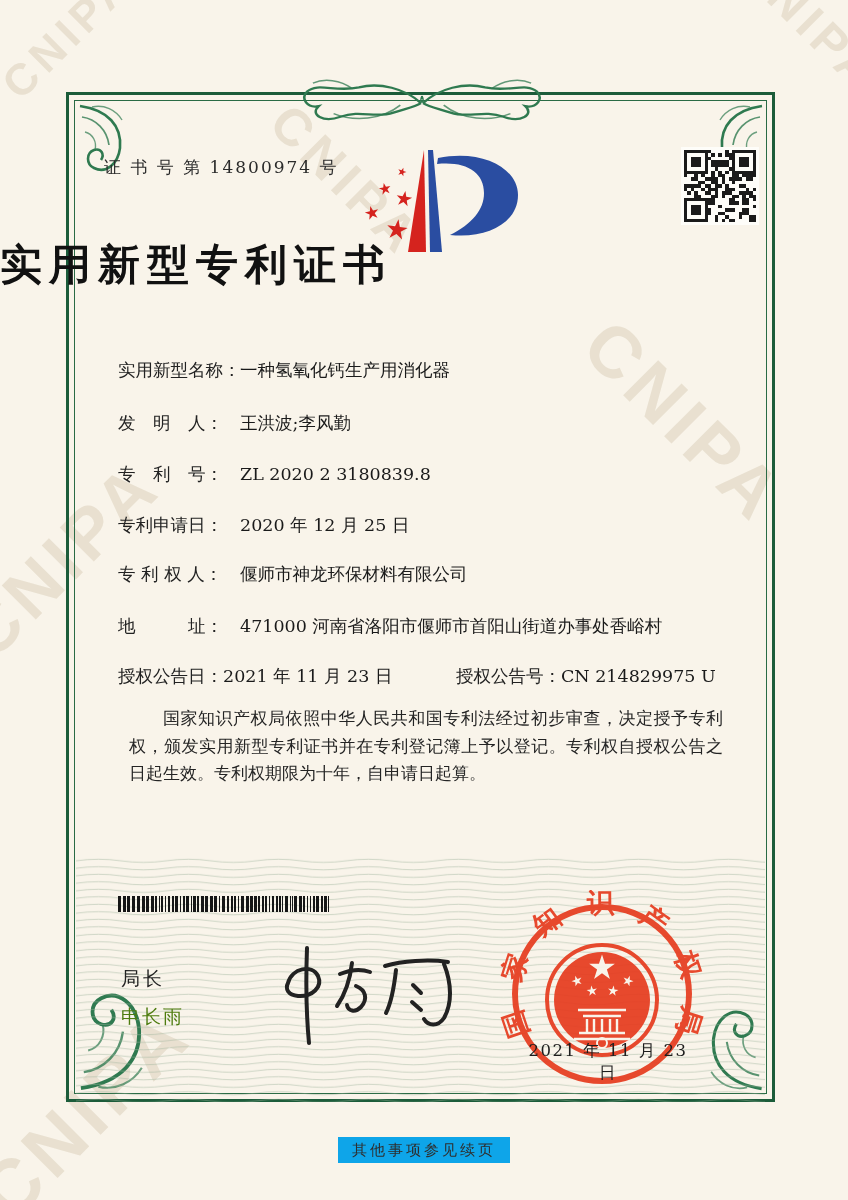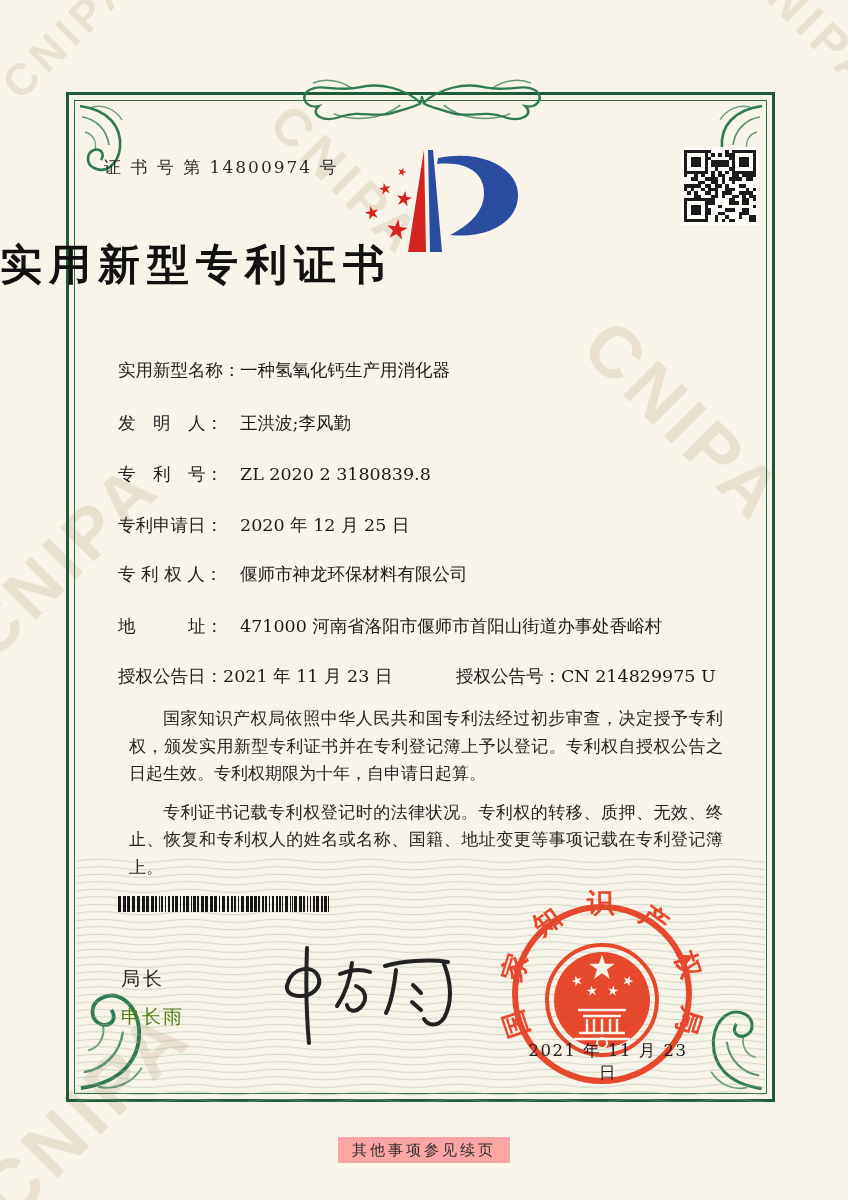--- a/index.html
+++ b/index.html
@@ -37,21 +37,21 @@
   .director-label{position:absolute;left:121px;top:966px;font-size:19px;letter-spacing:3px;color:#222;}
   .director-name{position:absolute;left:121px;top:1004px;font-size:19px;letter-spacing:2px;color:#4d7c0f;}
   .sig{position:absolute;left:240px;top:930px;width:230px;height:130px;}
   .seal{position:absolute;left:500px;top:890px;width:204px;height:204px;opacity:0.92;}
   .seal-date{position:absolute;left:518px;top:1040px;width:180px;text-align:center;
              font-size:16.5px;letter-spacing:1.5px;color:#1d1d1d;}
   .page-info{position:absolute;left:0;top:1137px;width:848px;text-align:center;
              font-size:15px;letter-spacing:2px;color:#2e2e2e;}
   .continuation{position:absolute;left:0;top:1141px;width:848px;text-align:center;
                 font-size:15px;letter-spacing:3px;color:#2e2e2e;}
-  .continuation span{background:#fca5a5;padding:4px 14px;}
+  .continuation span{background:#0ea5e9;padding:4px 14px;}
 </style>
 </head>
 <body>
 
 <svg width="0" height="0" style="position:absolute">
   <defs>
     <polygon id="star" points="0,-10 2.25,-3.09 9.51,-3.09 3.63,1.18 5.88,8.09 0,3.82 -5.88,8.09 -3.63,1.18 -9.51,-3.09 -2.25,-3.09"></polygon>
     <g id="flourish" fill="none" stroke="#2f7a50">
       <path d="M2,2 C30,6 44,22 42,44 C40,60 28,70 16,64 C8,60 8,49 16,46 C23,44 27,50 23,56" stroke-width="2.6"></path>
       <path d="M4,13 C18,15 29,26 31,41" stroke-width="1.7" stroke-opacity="0.8"></path>
@@ -379,21 +379,20 @@
   <div class="row" style="top:614px">
     <span class="lbl">地　　　址：</span><span class="val">471000 河南省洛阳市偃师市首阳山街道办事处香峪村</span>
   </div>
   <div class="row" style="top:664px">
     <span class="pair"><span class="lbl2">授权公告日：</span><span class="val">2021 年 11 月 23 日</span></span>
     <span class="pair" style="margin-left:58px"><span class="lbl2">授权公告号：</span><span class="val">CN 214829975 U</span></span>
   </div>
 
   <div class="paras">
     <p>国家知识产权局依照中华人民共和国专利法经过初步审查，决定授予专利权，颁发实用新型专利证书并在专利登记簿上予以登记。专利权自授权公告之日起生效。专利权期限为十年，自申请日起算。</p>
-    <p>专利证书记载专利权登记时的法律状况。专利权的转移、质押、无效、终止、恢复和专利权人的姓名或名称、国籍、地址变更等事项记载在专利登记簿上。</p>
   </div>
 
   <svg class="barcode" viewBox="0 0 216 16" preserveAspectRatio="none">
     <g id="bars" fill="#161616">
         <rect x="0" y="0" width="3" height="16"></rect>
         <rect x="5" y="0" width="3" height="16"></rect>
         <rect x="9" y="0" width="3" height="16"></rect>
         <rect x="14" y="0" width="3" height="16"></rect>
         <rect x="19" y="0" width="3" height="16"></rect>
         <rect x="24" y="0" width="3" height="16"></rect>

